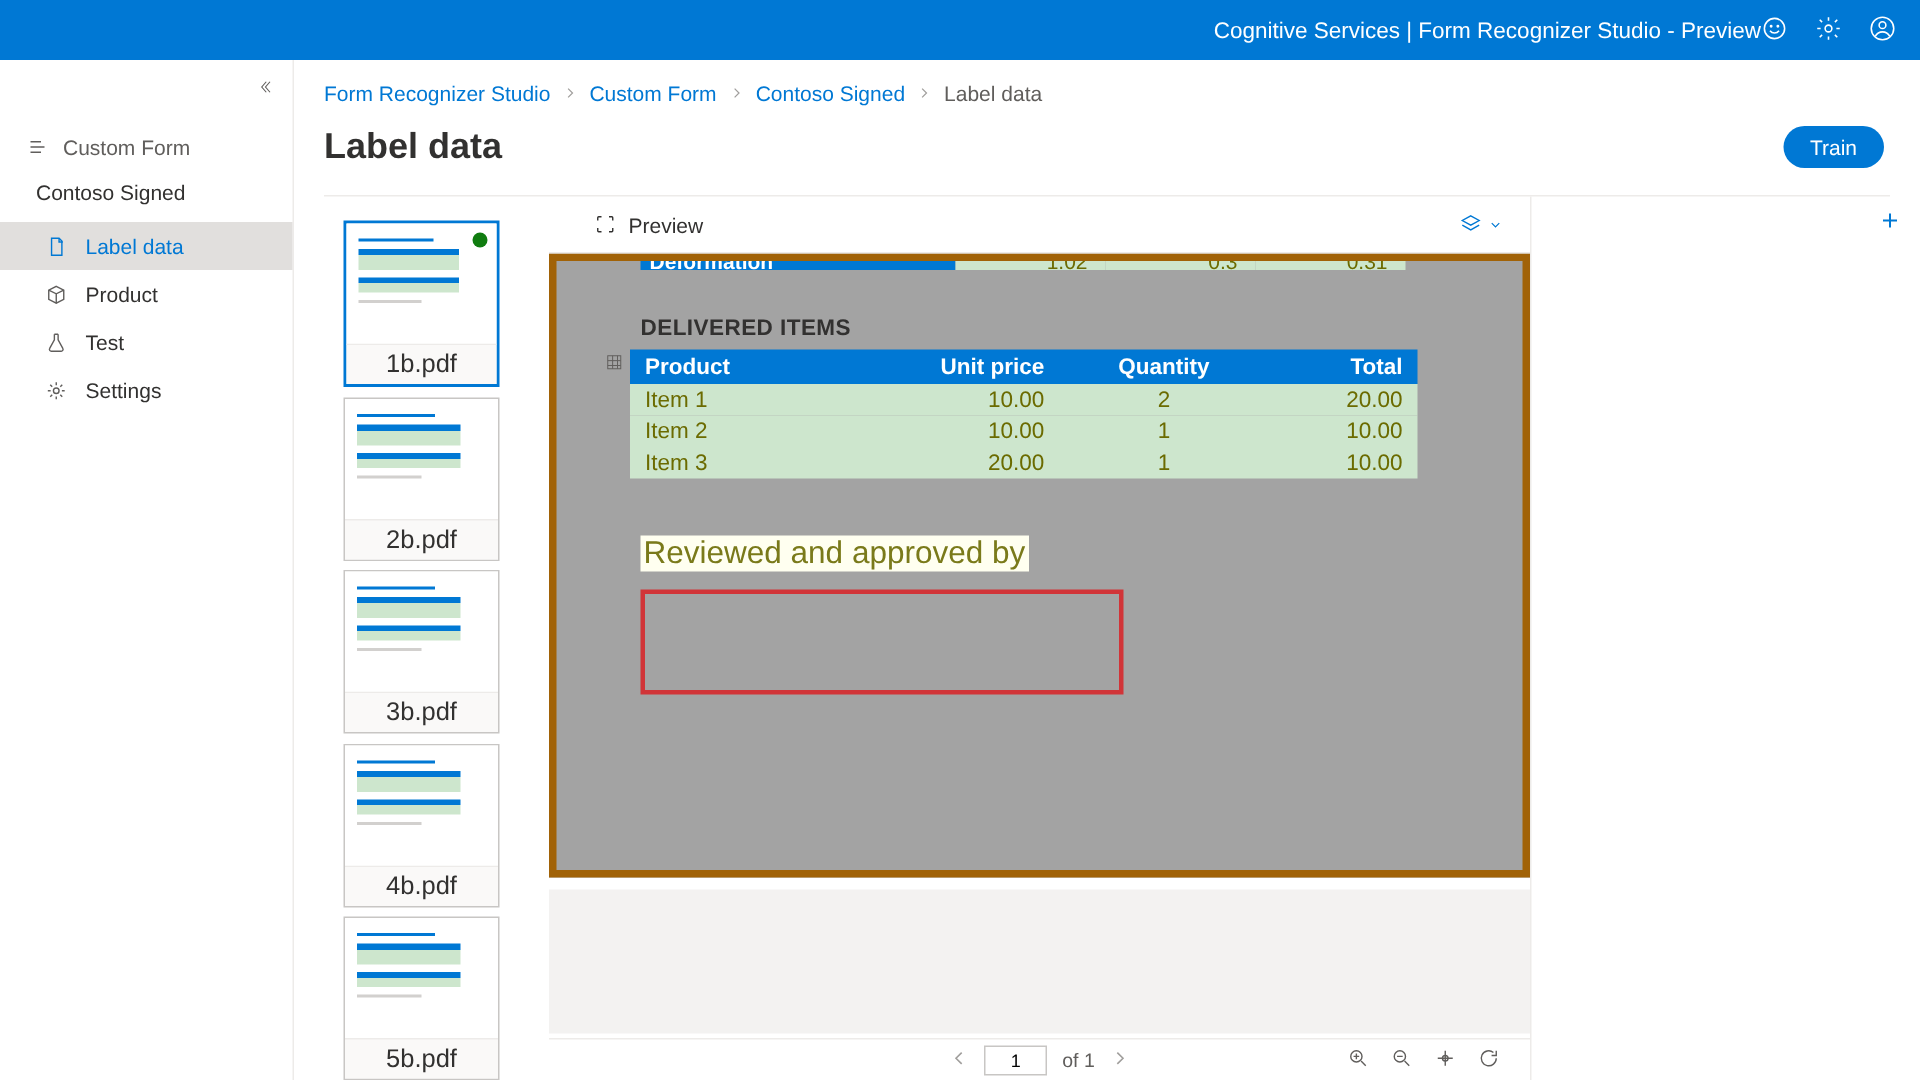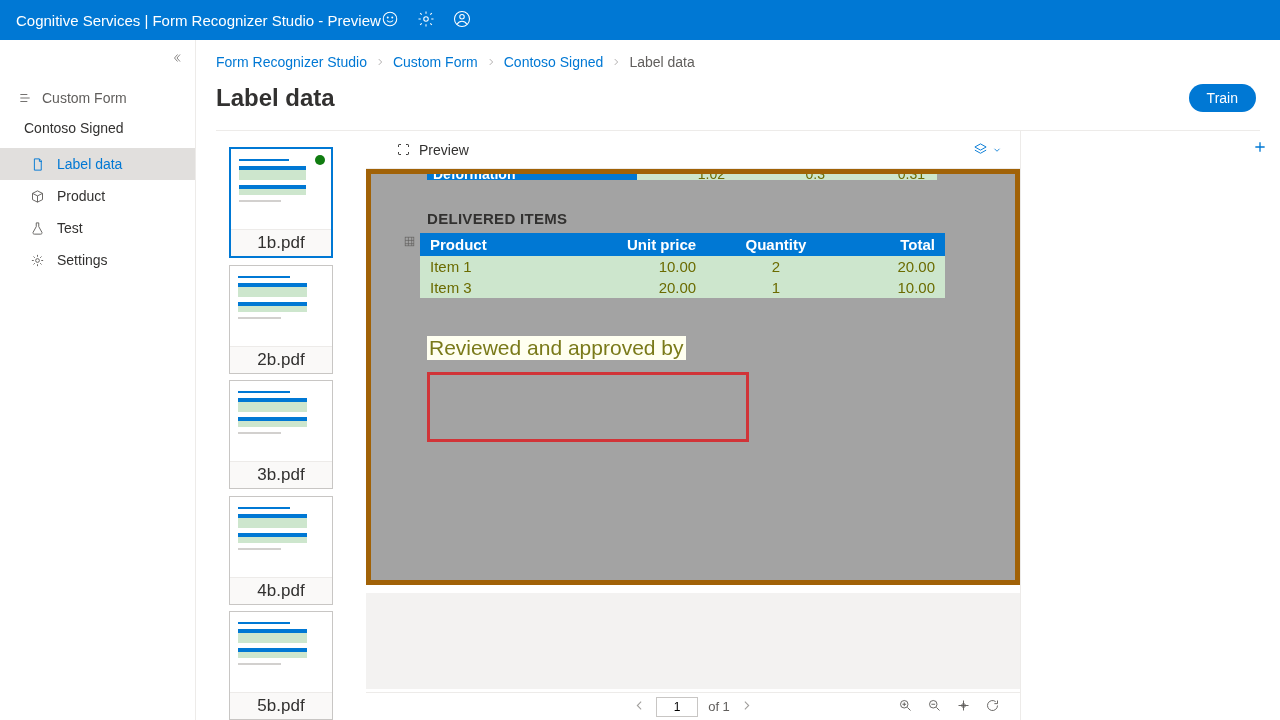--- a/index.html
+++ b/index.html
@@ -1,19 +1,19 @@
 <!DOCTYPE html>
 <html><head>
 <meta charset="utf-8">
 <style>
 * { margin: 0; padding: 0; box-sizing: border-box; }
 body { font-family: "Segoe UI", Tahoma, sans-serif; font-size: 13px; color: #323130; width: 1280px; height: 720px; overflow: hidden; background: #fff; }
 
 
-.topbar { background: #0078d4; color: #fff; height: 40px; display: flex; align-items: center; padding: 0 16px; justify-content: flex-start; }
+.topbar { background: #0078d4; color: #fff; height: 40px; display: flex; align-items: center; padding: 0 16px; justify-content: flex-end; }
 .topbar-title { font-size: 15px; font-weight: 400; }
 .topbar-icons { display: flex; gap: 18px; align-items: center; }
 .topbar-icons svg { width: 18px; height: 18px; stroke: #fff; fill: none; stroke-width: 1.4; }
 
 
 .shell { display: flex; height: 680px; }
 
 
 .sidebar { width: 196px; border-right: 1px solid #edebe9; display: flex; flex-direction: column; padding-top: 8px; position: relative; }
 .sidebar-collapse { position: absolute; top: 12px; right: 10px; color: #605e5c; }
@@ -296,20 +296,26 @@
                   </tr>
                 </thead>
                 <tbody>
                   <tr>
                     <td>Item 1</td>
                     <td class="r">10.00</td>
                     <td class="cen">2</td>
                     <td class="r">20.00</td>
                   </tr>
                   <tr>
+                    <td>Item 2</td>
+                    <td class="r">10.00</td>
+                    <td class="cen">1</td>
+                    <td class="r">10.00</td>
+                  </tr>
+                  <tr>
                     <td>Item 3</td>
                     <td class="r">20.00</td>
                     <td class="cen">1</td>
                     <td class="r">10.00</td>
                   </tr>
                 </tbody>
               </table>
             </div>
 
             <div class="reviewed">Reviewed and approved by</div>

